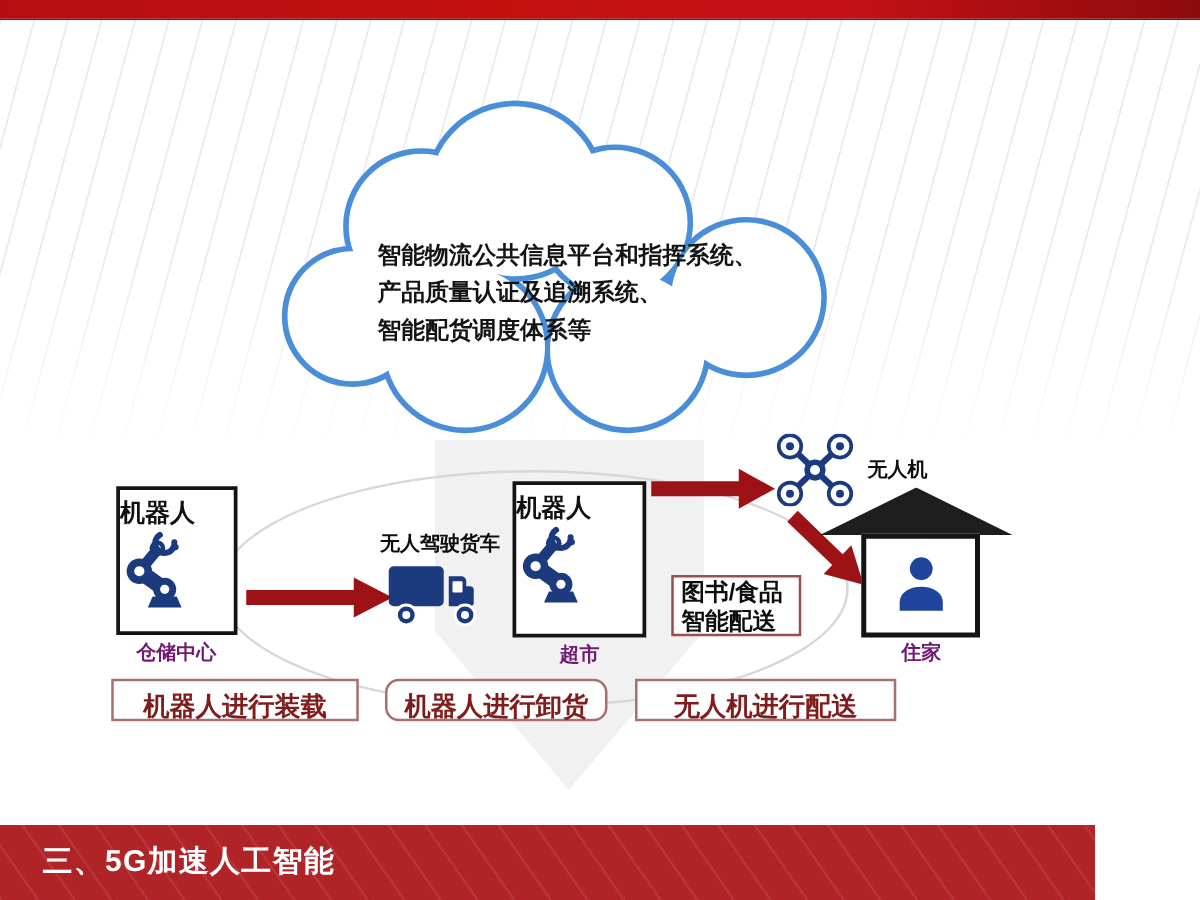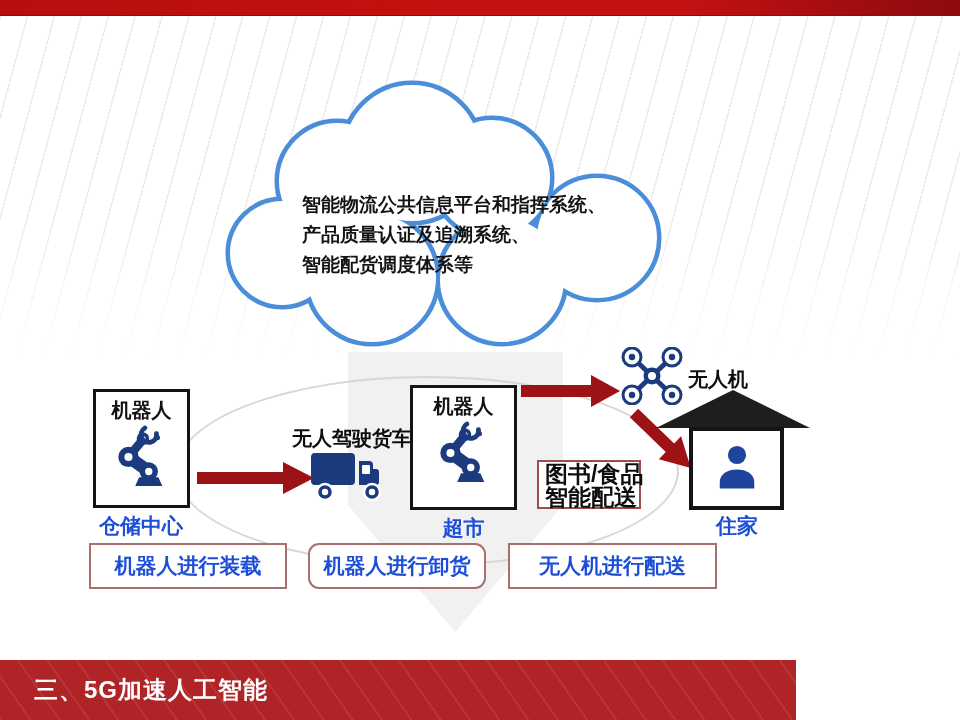--- a/index.html
+++ b/index.html
@@ -34,62 +34,62 @@
   
   .cloud{position:absolute;left:222px;top:78px;width:445px;height:272px;z-index:2;}
   .cloud svg{position:absolute;left:0;top:0;}
   .cloud-text{
     position:absolute;left:80px;top:112px;z-index:3;width:330px;
     font-size:19px;font-weight:bold;line-height:30px;color:#141414;white-space:nowrap;
   }
   
   .node-box{
     position:absolute;background:#fff;border:3px solid #141414;z-index:3;
-    text-align:center;box-sizing:border-box;
+    box-sizing:border-box;
   }
   .node-box .node-title{font-size:20px;font-weight:bold;margin-top:5px;}
   .caption{
-    position:absolute;z-index:3;text-align:center;font-size:21px;font-weight:bold;color:#1d4ed8;
+    position:absolute;z-index:3;text-align:center;font-size:16px;font-weight:bold;color:#701a75;
   }
   .small-label{
-    position:absolute;z-index:3;text-align:center;font-size:20px;font-weight:bold;color:#0d0d0d;white-space:nowrap;
+    position:absolute;z-index:3;text-align:center;font-size:16px;font-weight:bold;color:#0d0d0d;white-space:nowrap;
   }
   .icon-navy{color:var(--icon-navy,#1c3b7e);}
   .person-blue{color:var(--person-blue,#1f449b);}
   .arrow{position:absolute;z-index:3;color:var(--arrow-red,#9d1214);}
   .arrow svg{display:block;overflow:visible;}
   .arrow-diag{transform:rotate(44deg);transform-origin:0 50%;}
   
   .truck-wrap{position:absolute;left:309px;top:451px;z-index:3;}
   .drone-wrap{position:absolute;left:621px;top:347px;z-index:3;}
   
   .house-roof{position:absolute;left:656px;top:390px;z-index:3;}
   .house-body{
     position:absolute;left:689px;top:427px;width:95px;height:83px;z-index:3;
     background:#fff;border:4px solid #141414;box-sizing:border-box;
     display:flex;align-items:center;justify-content:center;
   }
   
   .note-box{
     position:absolute;left:537px;top:460px;width:104px;height:49px;z-index:4;
     background:#fff;border:2px solid var(--note-border,#9c4d4f);box-sizing:border-box;
-    font-size:23px;font-weight:bold;line-height:23px;padding:1px 16px 0 6px;color:#0d0d0d;white-space:nowrap;
+    font-size:19px;font-weight:bold;line-height:23px;padding:1px 16px 0 6px;color:#0d0d0d;white-space:nowrap;
   }
   
   .step-box{
-    position:absolute;top:543px;height:46px;z-index:3;background:#fff;
+    position:absolute;top:543px;height:34px;z-index:3;background:#fff;
     border:2px solid var(--step-border,#a5706f);box-sizing:border-box;
-    text-align:center;font-size:21px;font-weight:bold;line-height:42px;color:#1d4ed8;white-space:nowrap;
+    text-align:center;font-size:21px;font-weight:bold;line-height:42px;color:#7f1d1d;white-space:nowrap;
   }
   .step-1{left:89px;width:198px;}
   .step-2{left:308px;width:178px;border-radius:11px;}
   .step-3{left:508px;width:209px;}
   
   .footer{
-    position:absolute;left:0;top:660px;width:796px;height:60px;z-index:5;
+    position:absolute;left:0;top:660px;width:876px;height:60px;z-index:5;
     background-color:var(--footer-red,#b02427);
     background-image:repeating-linear-gradient(55deg,rgba(255,255,255,0.08) 0 2px,rgba(255,255,255,0) 2px 24px);
     text-align:right;
   }
   .footer-text{
     position:absolute;left:34px;top:0;height:60px;line-height:60px;
     color:#fff;font-size:24px;font-weight:bold;letter-spacing:1px;white-space:nowrap;
   }
 </style>
 </head>

